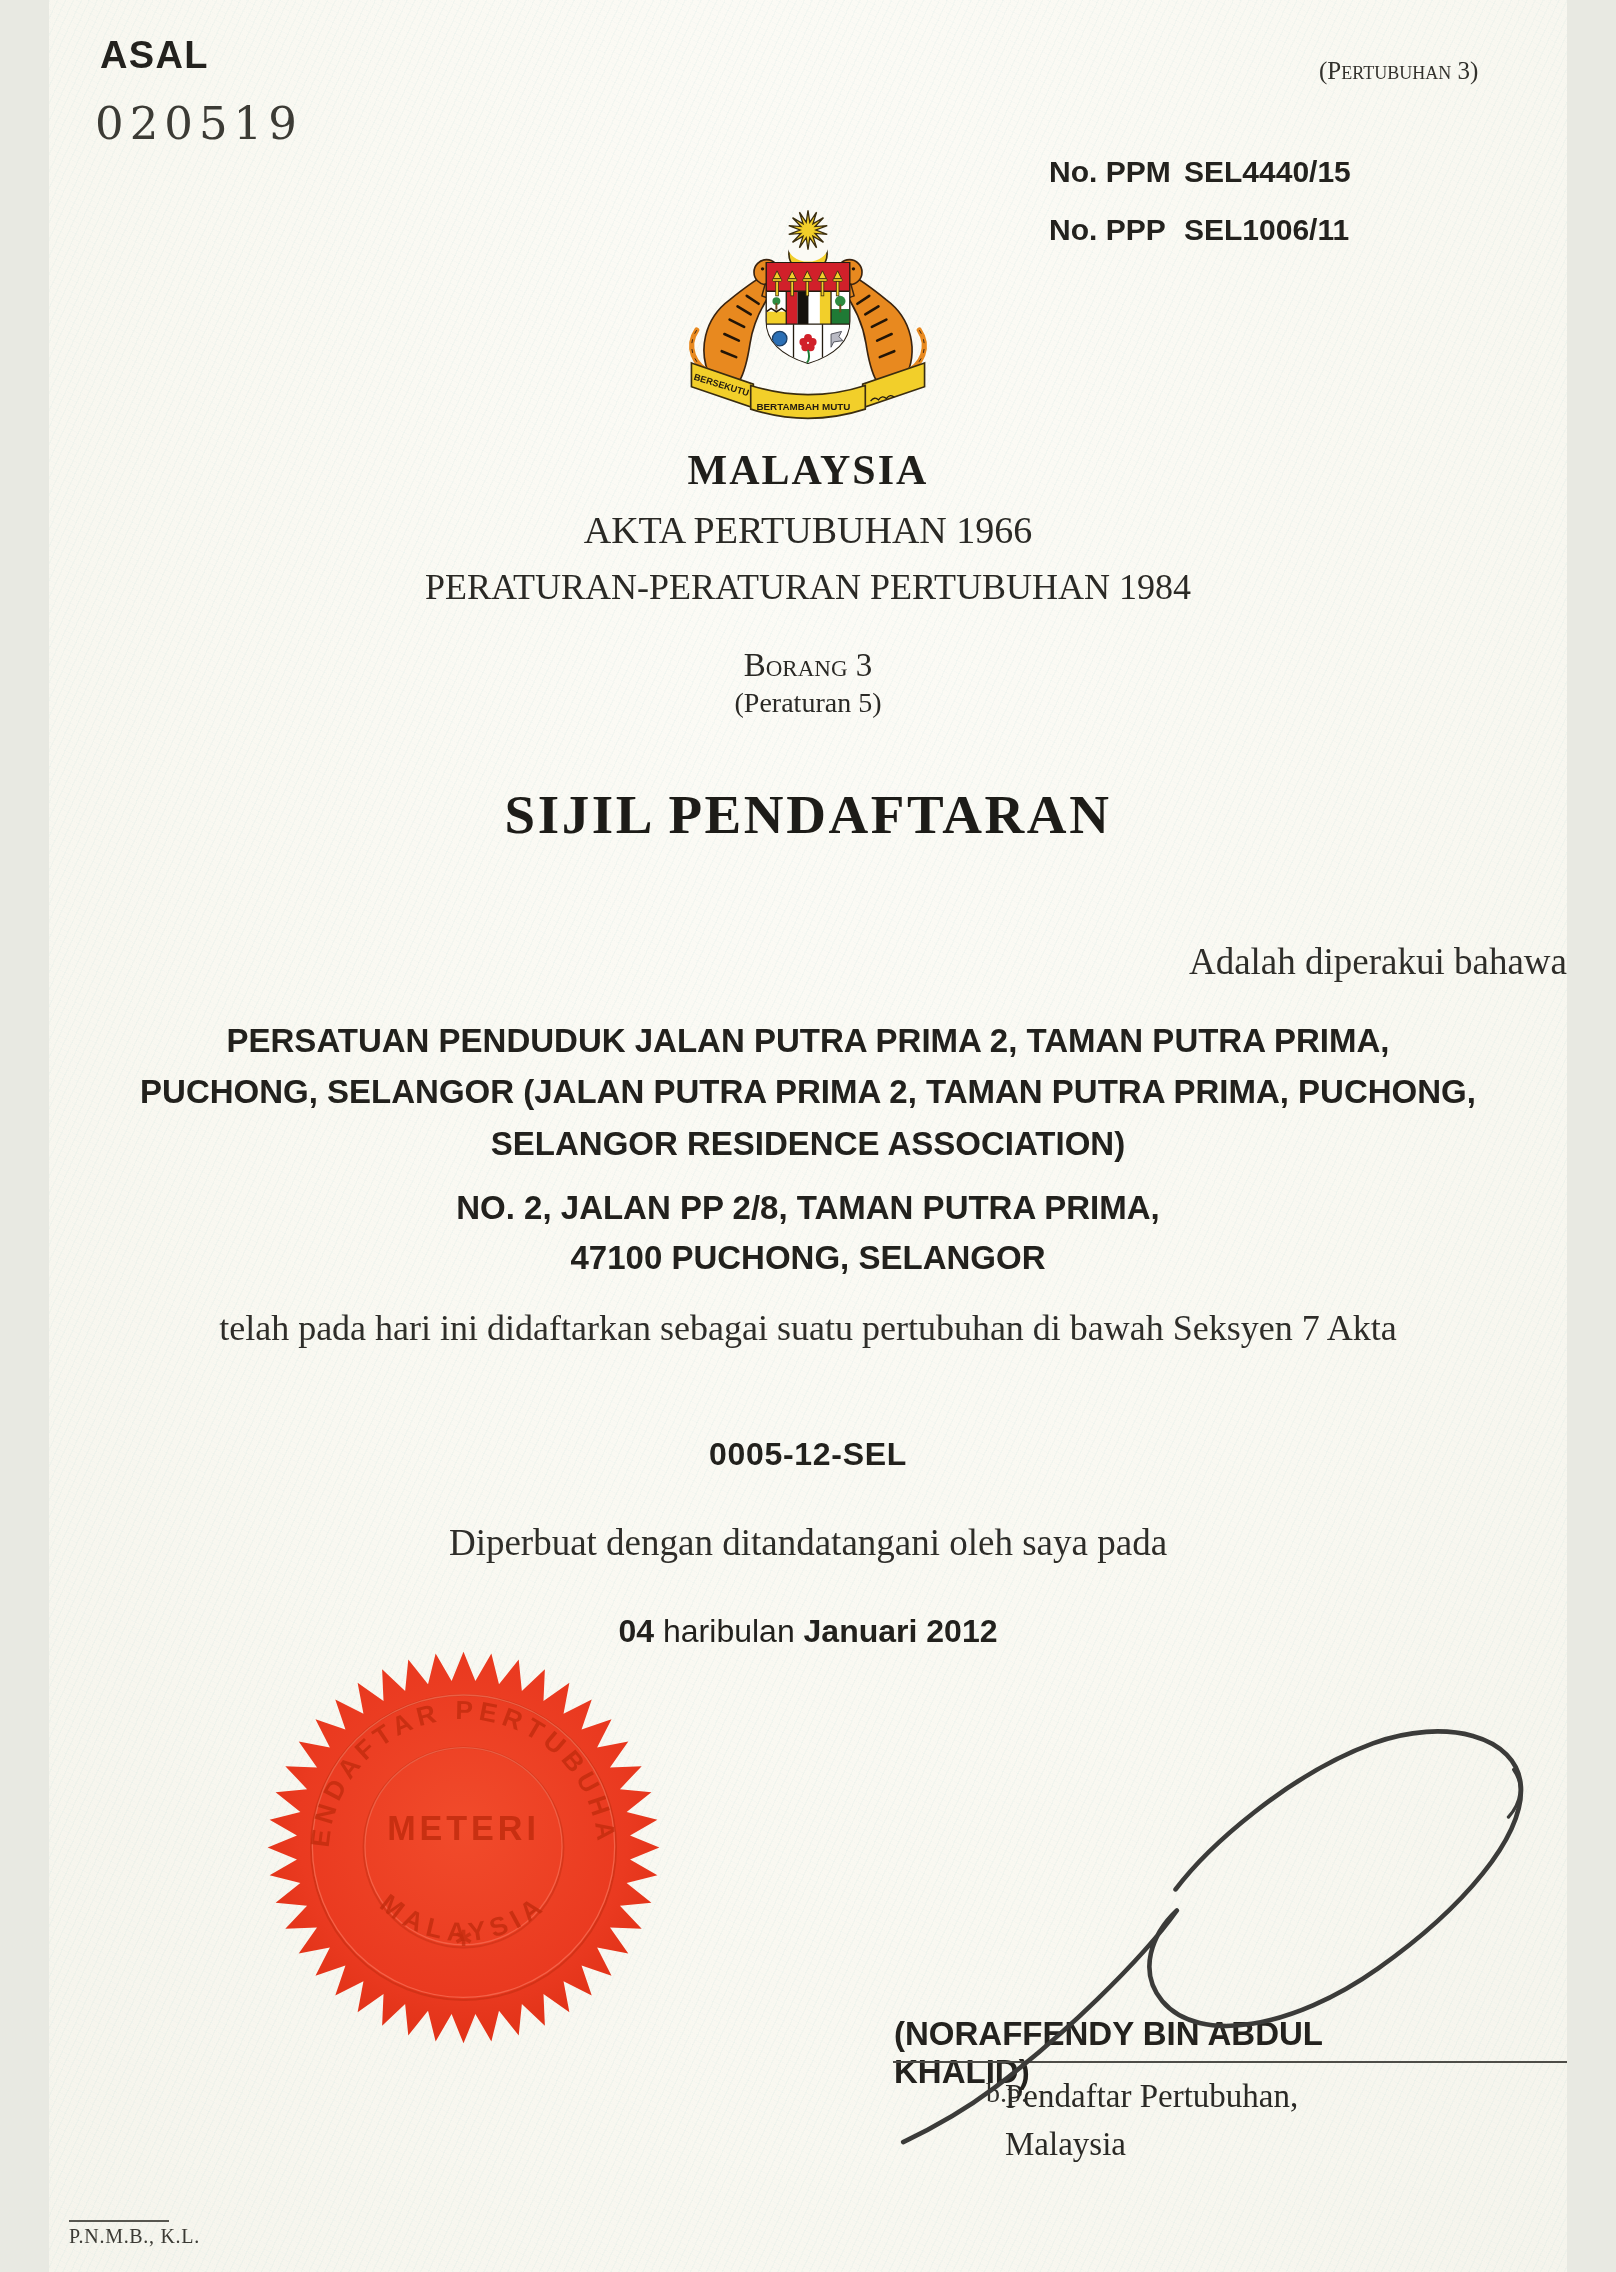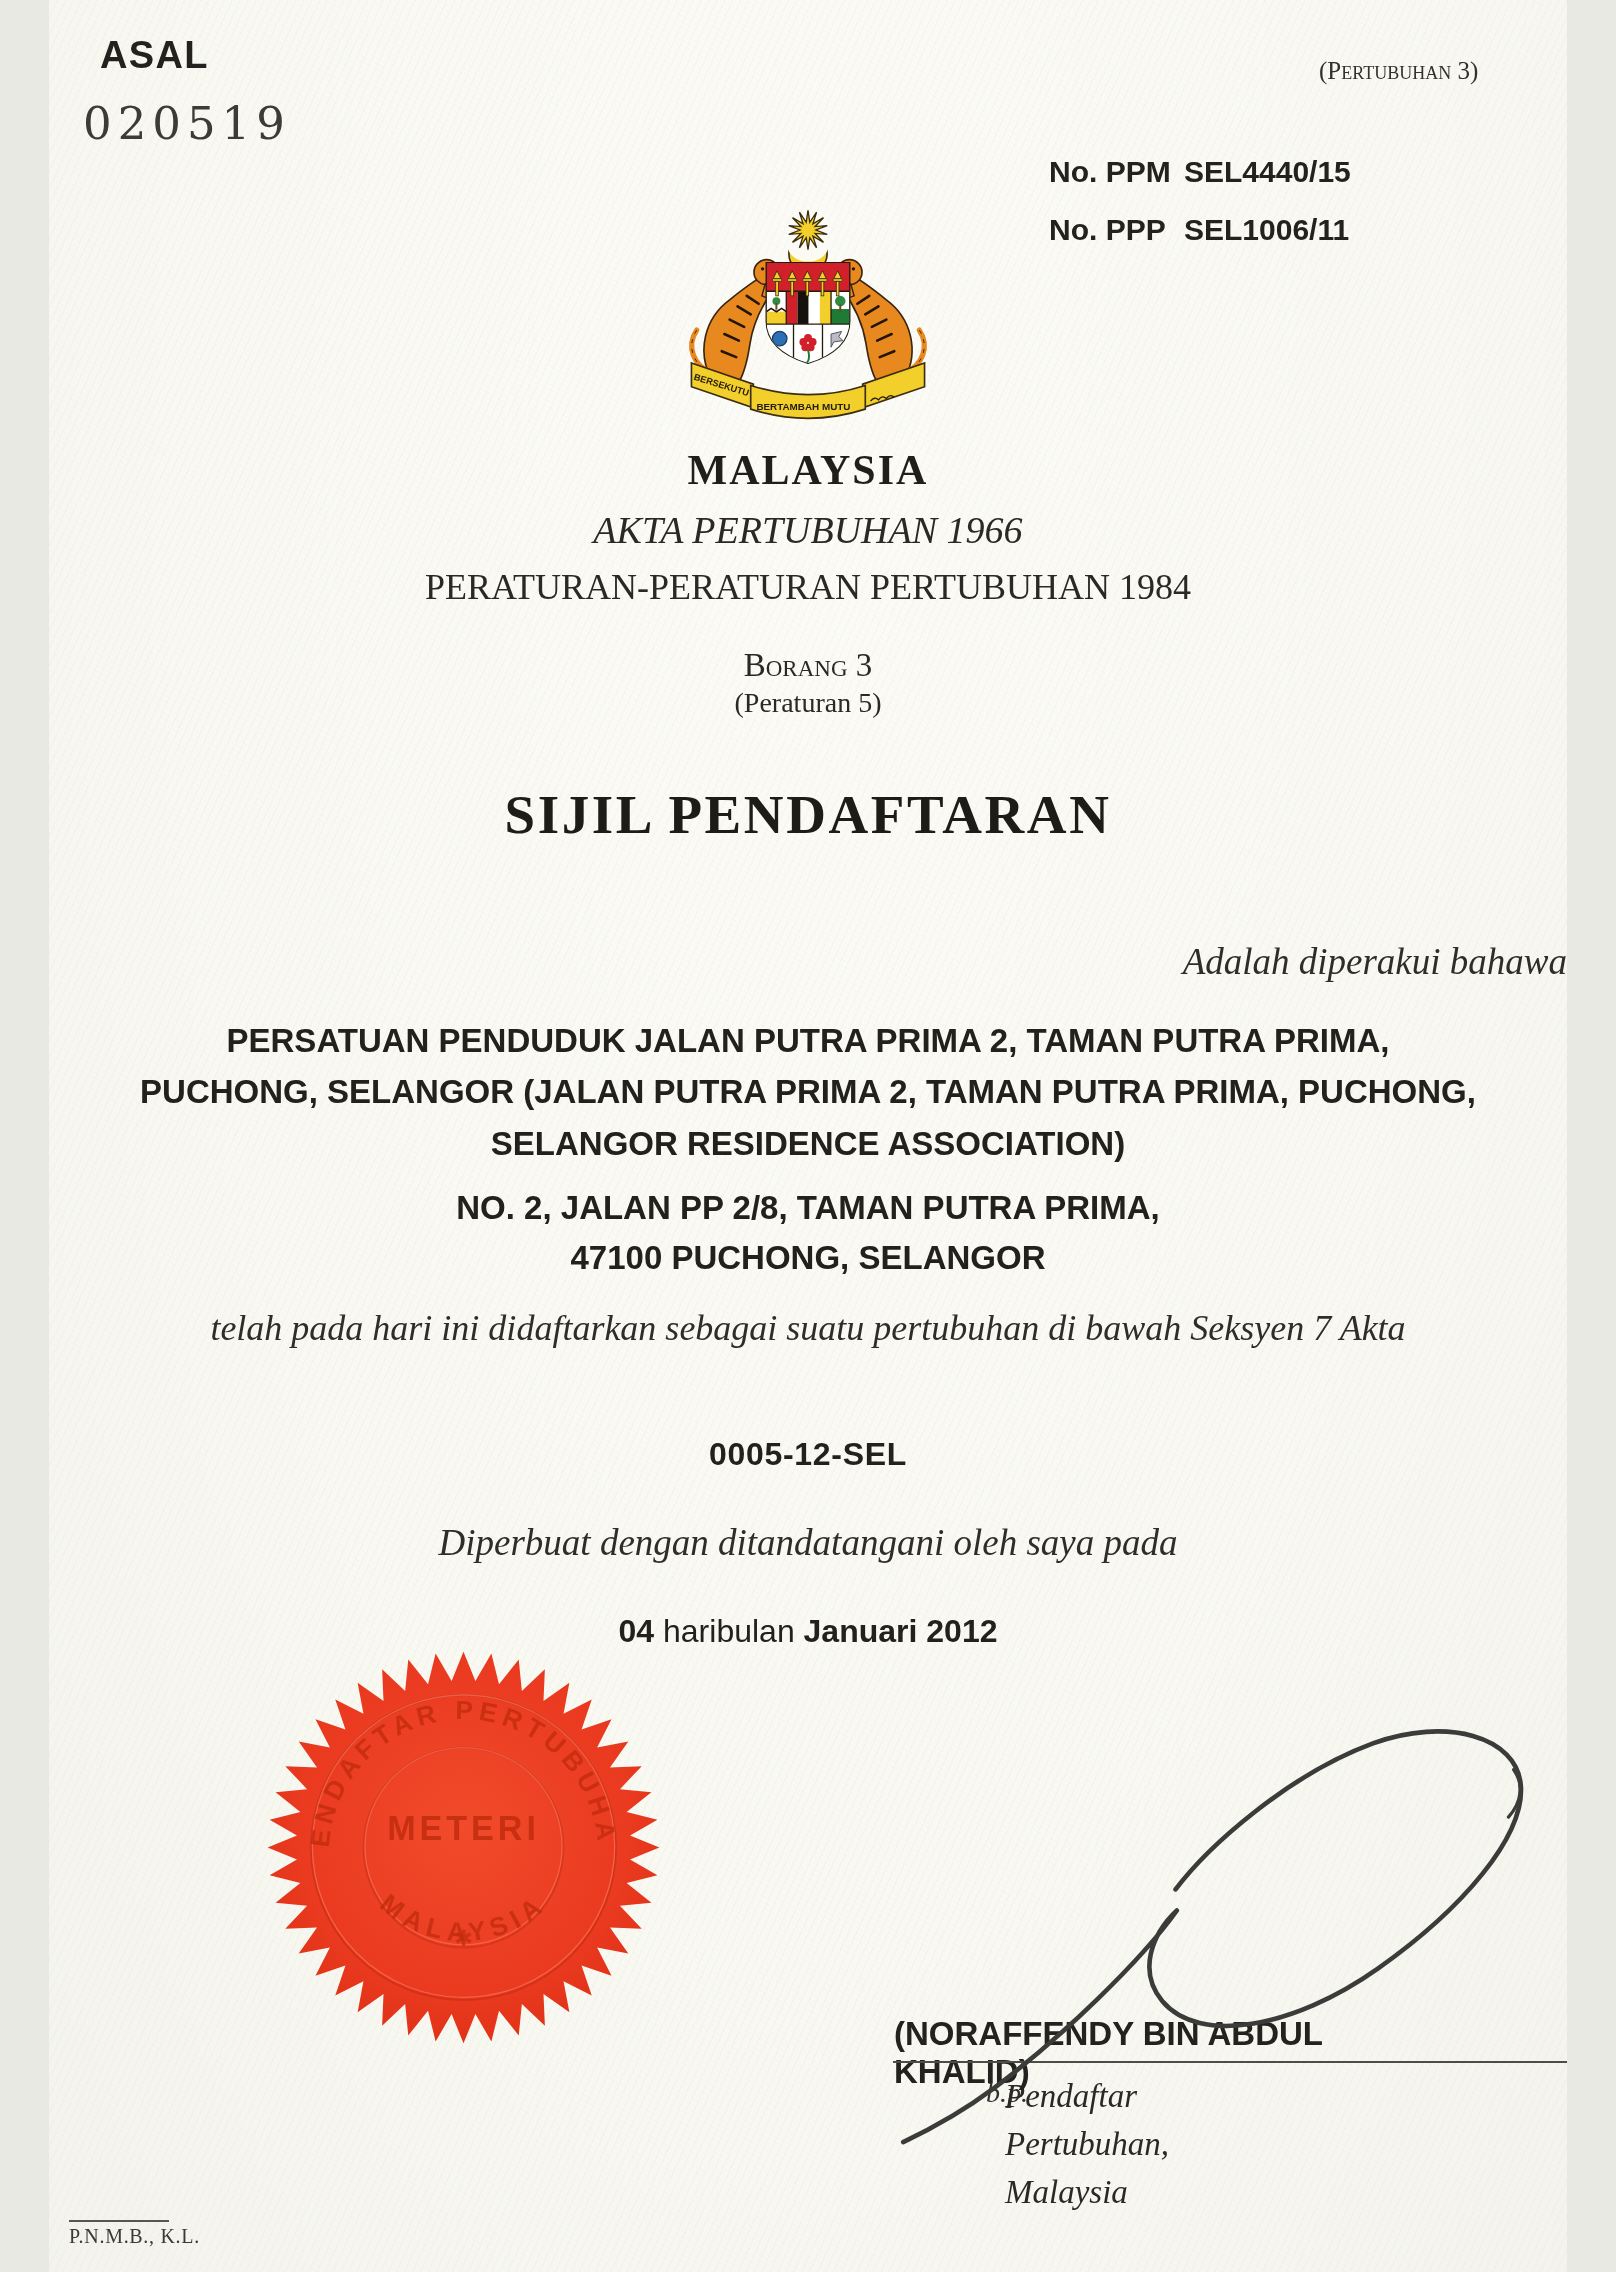--- a/index.html
+++ b/index.html
@@ -13,25 +13,25 @@
       repeating-linear-gradient(28deg, rgba(150,200,215,0.045) 0 0.7px, rgba(0,0,0,0) 0.7px 5.3px),
       radial-gradient(ellipse at 50% 20%, #fcfbf6 0%, #f9f8f1 60%, #f5f4ec 100%);
     overflow:hidden;
     font-family:"Liberation Serif", serif;
   }
   .abs{position:absolute;}
   .c{left:0;right:0;text-align:center;}
   .sans{font-family:"Liberation Sans", sans-serif;}
   .serif{font-family:"Liberation Serif", serif;}
   .b{font-weight:bold;}
-  .i{font-style:italic;}
+  .i{}
   .sc{font-variant:small-caps;}
 
   .asal{left:51px;top:34px;font-size:38px;letter-spacing:1.3px;color:#23221e;}
-  .serial{left:34px;top:97px;font-size:45px;font-family:"DejaVu Serif",serif;letter-spacing:6px;color:#3c3b35;}
+  .serial{left:46px;top:97px;font-size:45px;font-family:"DejaVu Serif",serif;letter-spacing:6px;color:#3c3b35;}
   .formcode{left:1270px;top:57px;font-size:25px;color:#32312c;}
   .regnos{left:1000px;top:157px;font-size:30px;color:#23221e;line-height:1.0;}
   .regnos .row{margin-bottom:28px;white-space:nowrap;}
   .regnos .lab{display:inline-block;width:135px;}
 
   .emblem{left:0;right:0;margin:auto;top:201px;width:270px;height:220px;}
 
   .country{top:446px;font-size:42px;letter-spacing:2px;color:#201f1b;}
   .act{top:508px;font-size:38px;color:#2a2925;}
   .regulations{top:566px;font-size:36px;color:#2a2925;}

